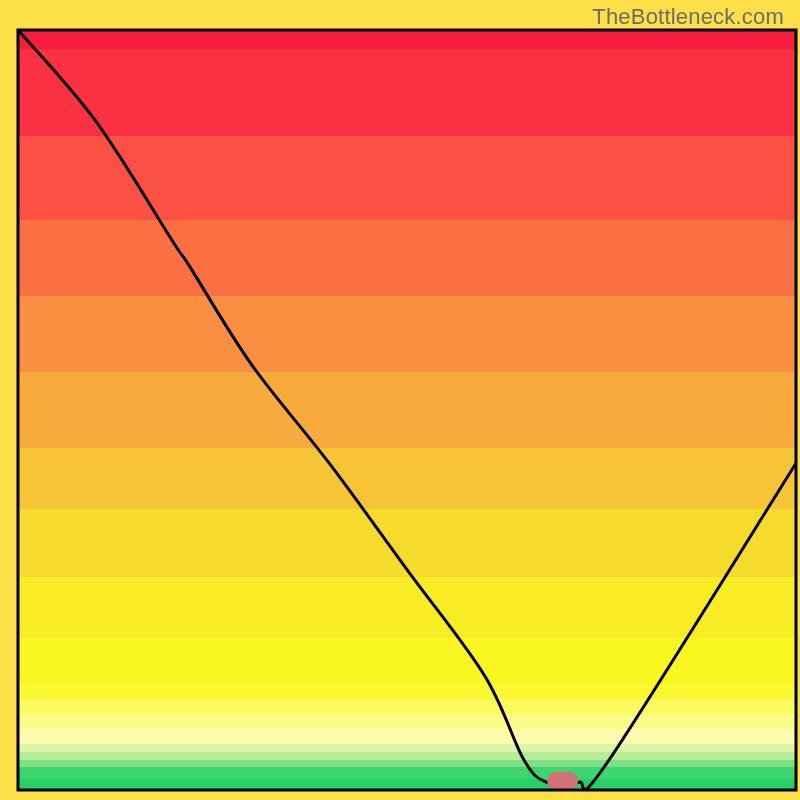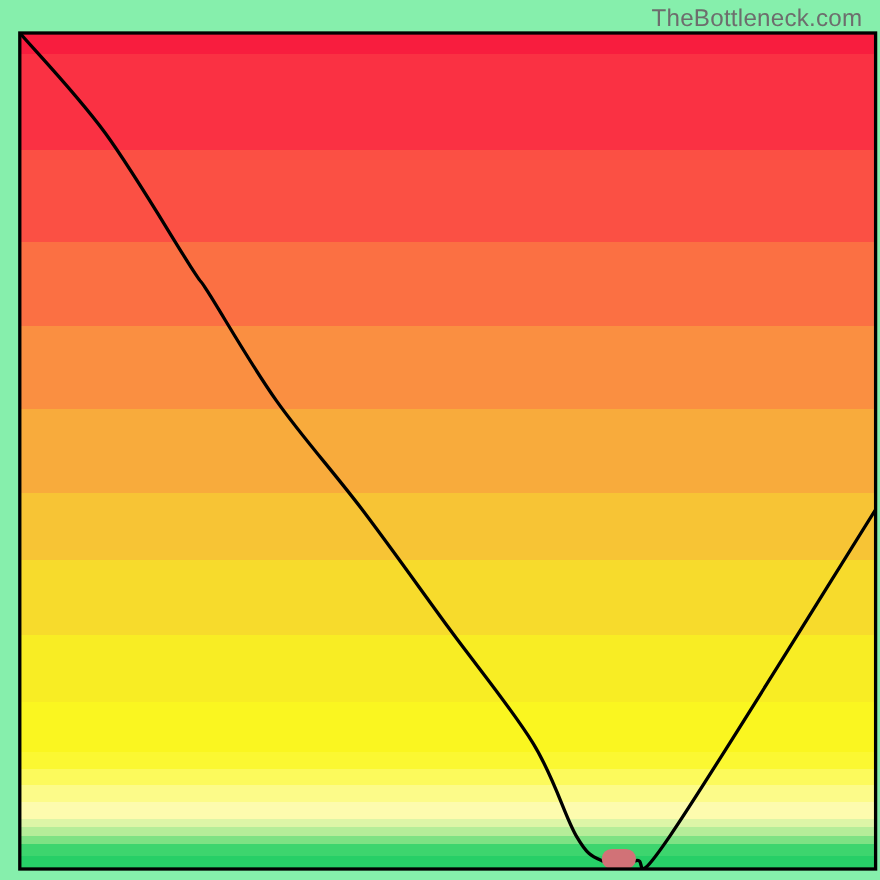--- a/index.html
+++ b/index.html
@@ -9,21 +9,21 @@
     height: 800px;
     overflow: hidden;
     background: #ffffff;
     font-family: Arial, Helvetica, sans-serif;
   }
 
   .chart-container {
     position: relative;
     width: 800px;
     height: 800px;
-    background: #86efac;
+    background: #fde047;
   }
 
   .watermark {
     position: absolute;
     top: 4px;
     right: 16px;
     color: #6d6d6d;
     font-size: 22px;
     letter-spacing: 0.2px;
     z-index: 5;

